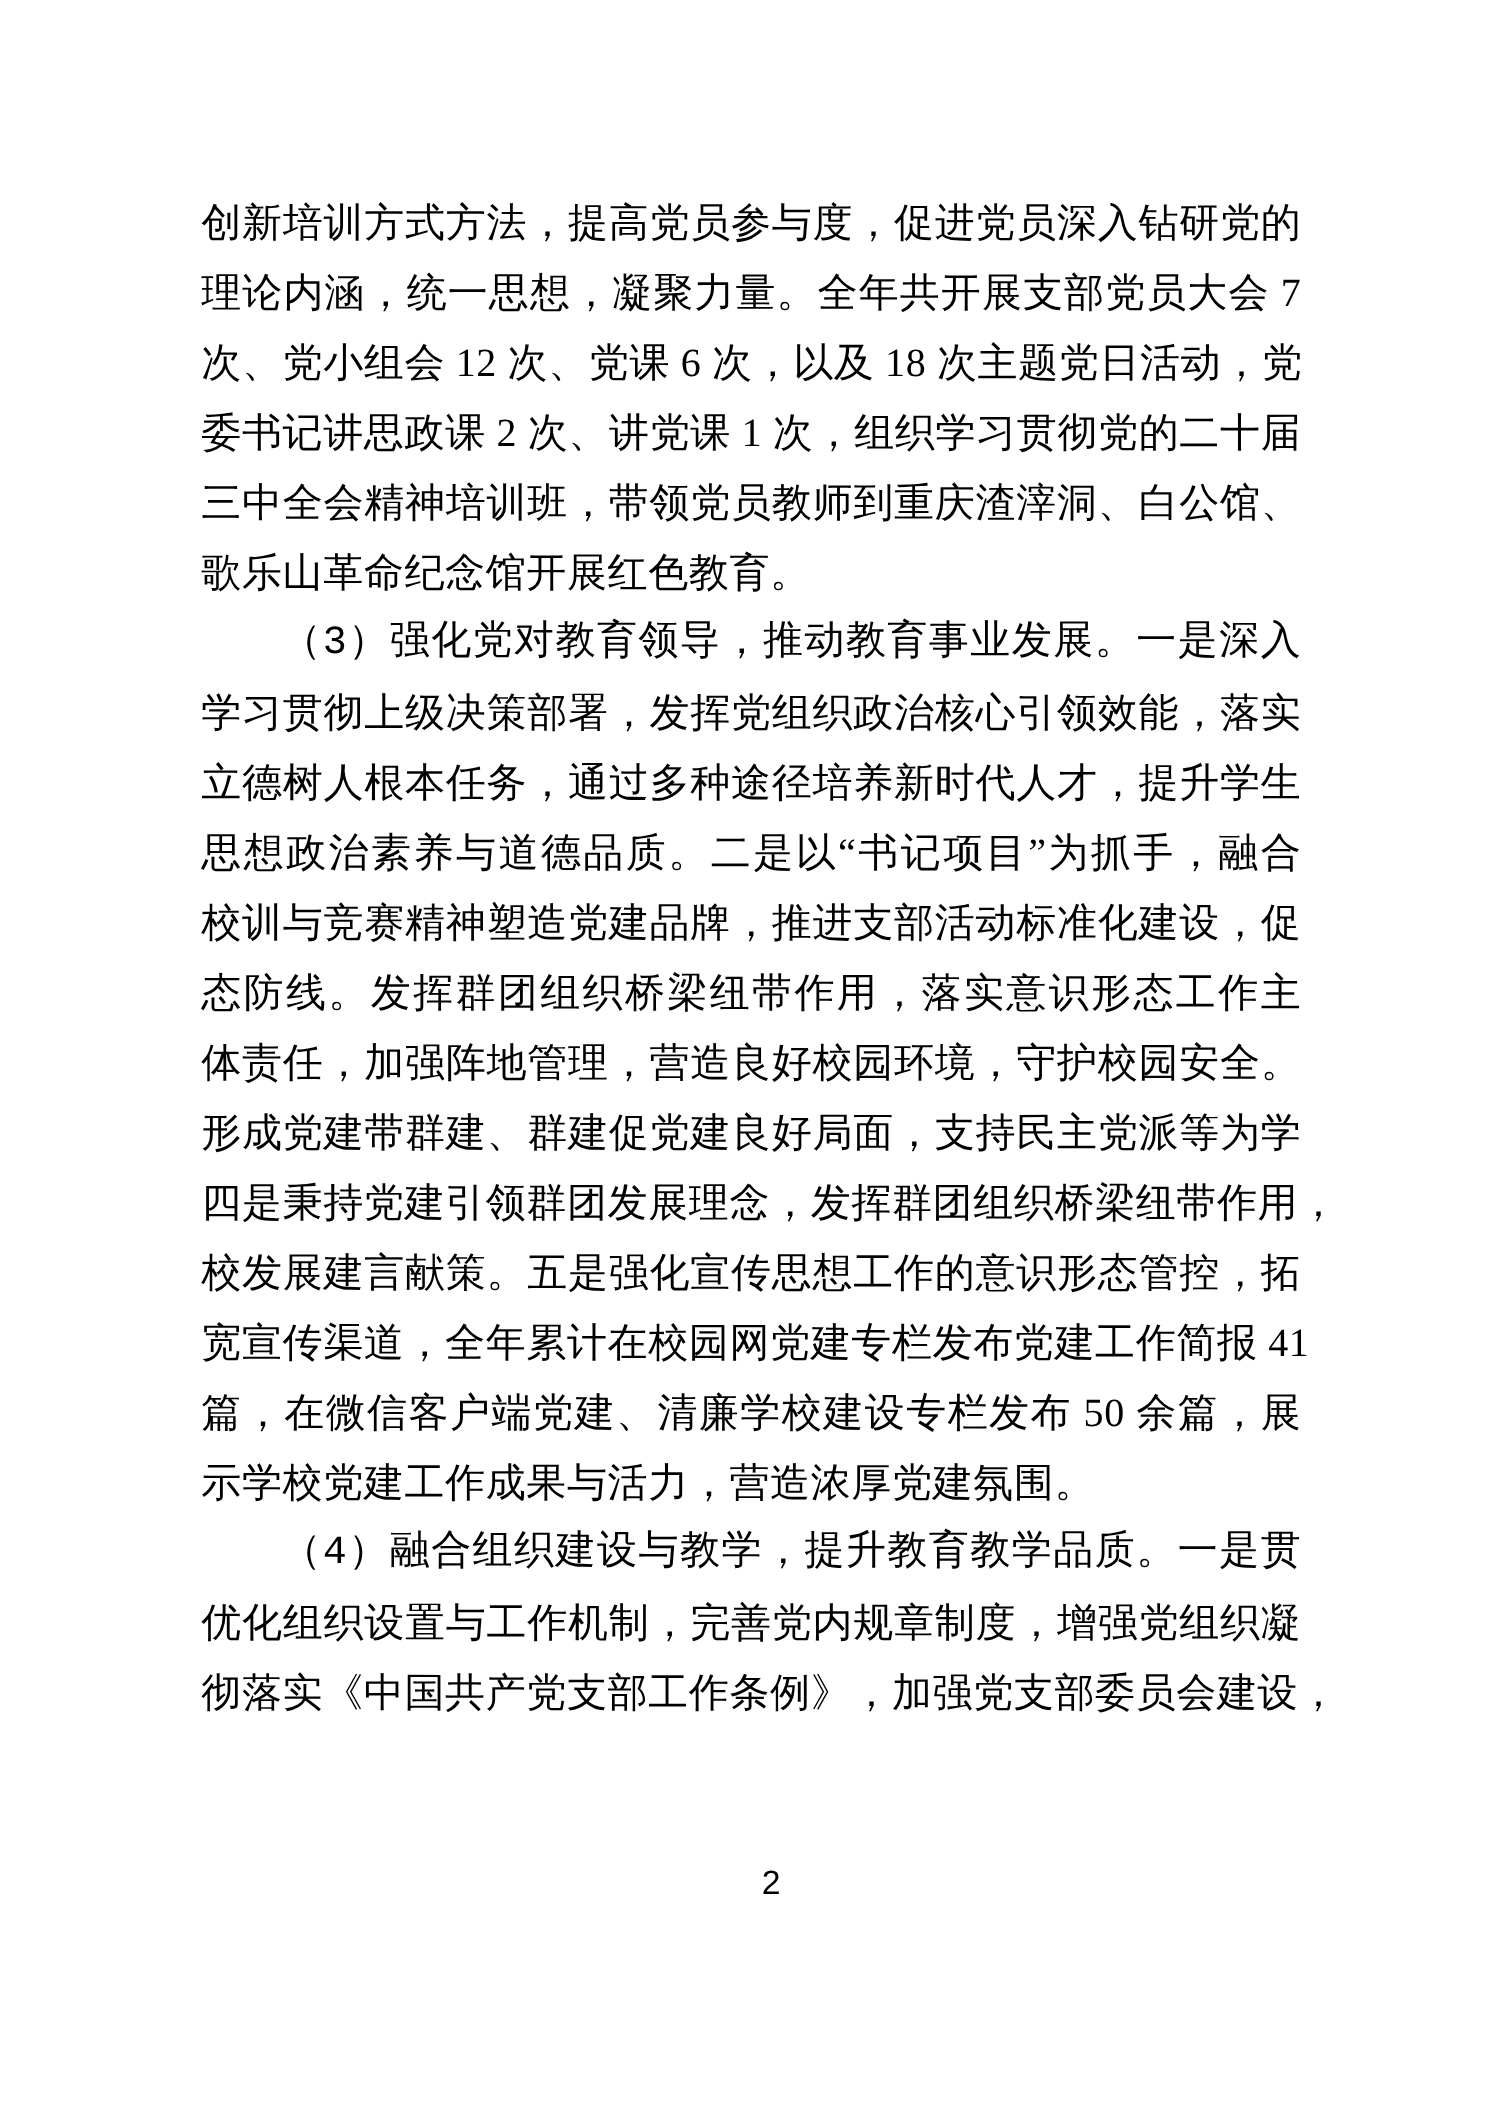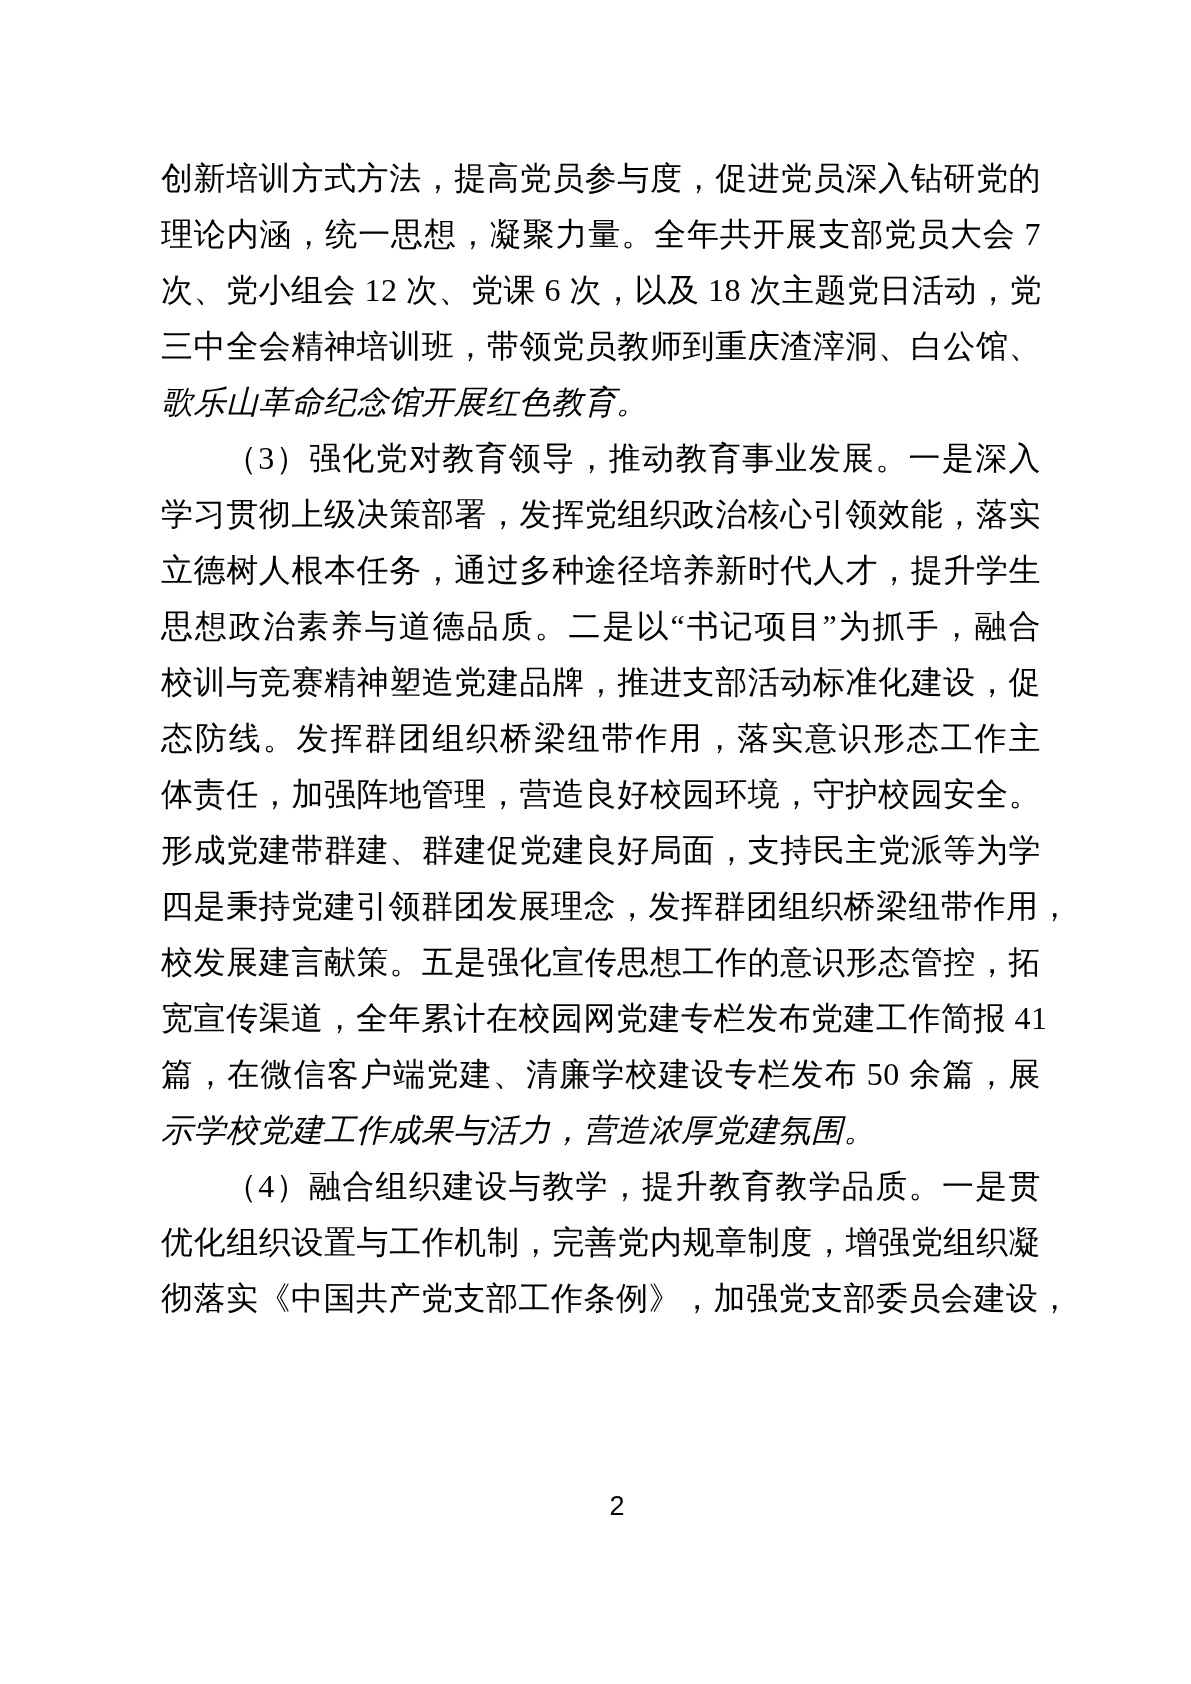--- a/index.html
+++ b/index.html
@@ -25,44 +25,45 @@
   .line {
     font-size: 32px;
     line-height: 56px;
     letter-spacing: 0.5px;
     text-align: justify;
     text-align-last: justify;
     white-space: nowrap;
   }
   .line.para-end {
     text-align-last: left;
-    font-style: italic;
   }
   .line.indent {
     text-indent: 64px;
+    font-family: Liberation Mono, monospace;
   }
   .footer {
     position: absolute;
     left: 161px;
     top: 1486px;
     width: 912px;
     text-align: center;
     font-size: 27px;
     line-height: 40px;
     font-family: "Liberation Sans", "DejaVu Sans", sans-serif;
   }
 </style>
 </head>
 <body>
 
 <div class="page">
   <div class="content">
       <div class="line">创新培训方式方法，提高党员参与度，促进党员深入钻研党的</div>
       <div class="line">理论内涵，统一思想，凝聚力量。全年共开展支部党员大会 7</div>
       <div class="line">次、党小组会 12 次、党课 6 次，以及 18 次主题党日活动，党</div>
+      <div class="line">委书记讲思政课 2 次、讲党课 1 次，组织学习贯彻党的二十届</div>
       <div class="line">三中全会精神培训班，带领党员教师到重庆渣滓洞、白公馆、</div>
       <div class="line para-end">歌乐山革命纪念馆开展红色教育。</div>
       <div class="line indent">（3）强化党对教育领导，推动教育事业发展。一是深入</div>
       <div class="line">学习贯彻上级决策部署，发挥党组织政治核心引领效能，落实</div>
       <div class="line">立德树人根本任务，通过多种途径培养新时代人才，提升学生</div>
       <div class="line">思想政治素养与道德品质。二是以“书记项目”为抓手，融合</div>
       <div class="line">校训与竞赛精神塑造党建品牌，推进支部活动标准化建设，促</div>
       <div class="line">态防线。发挥群团组织桥梁纽带作用，落实意识形态工作主</div>
       <div class="line">体责任，加强阵地管理，营造良好校园环境，守护校园安全。</div>
       <div class="line">形成党建带群建、群建促党建良好局面，支持民主党派等为学</div>

